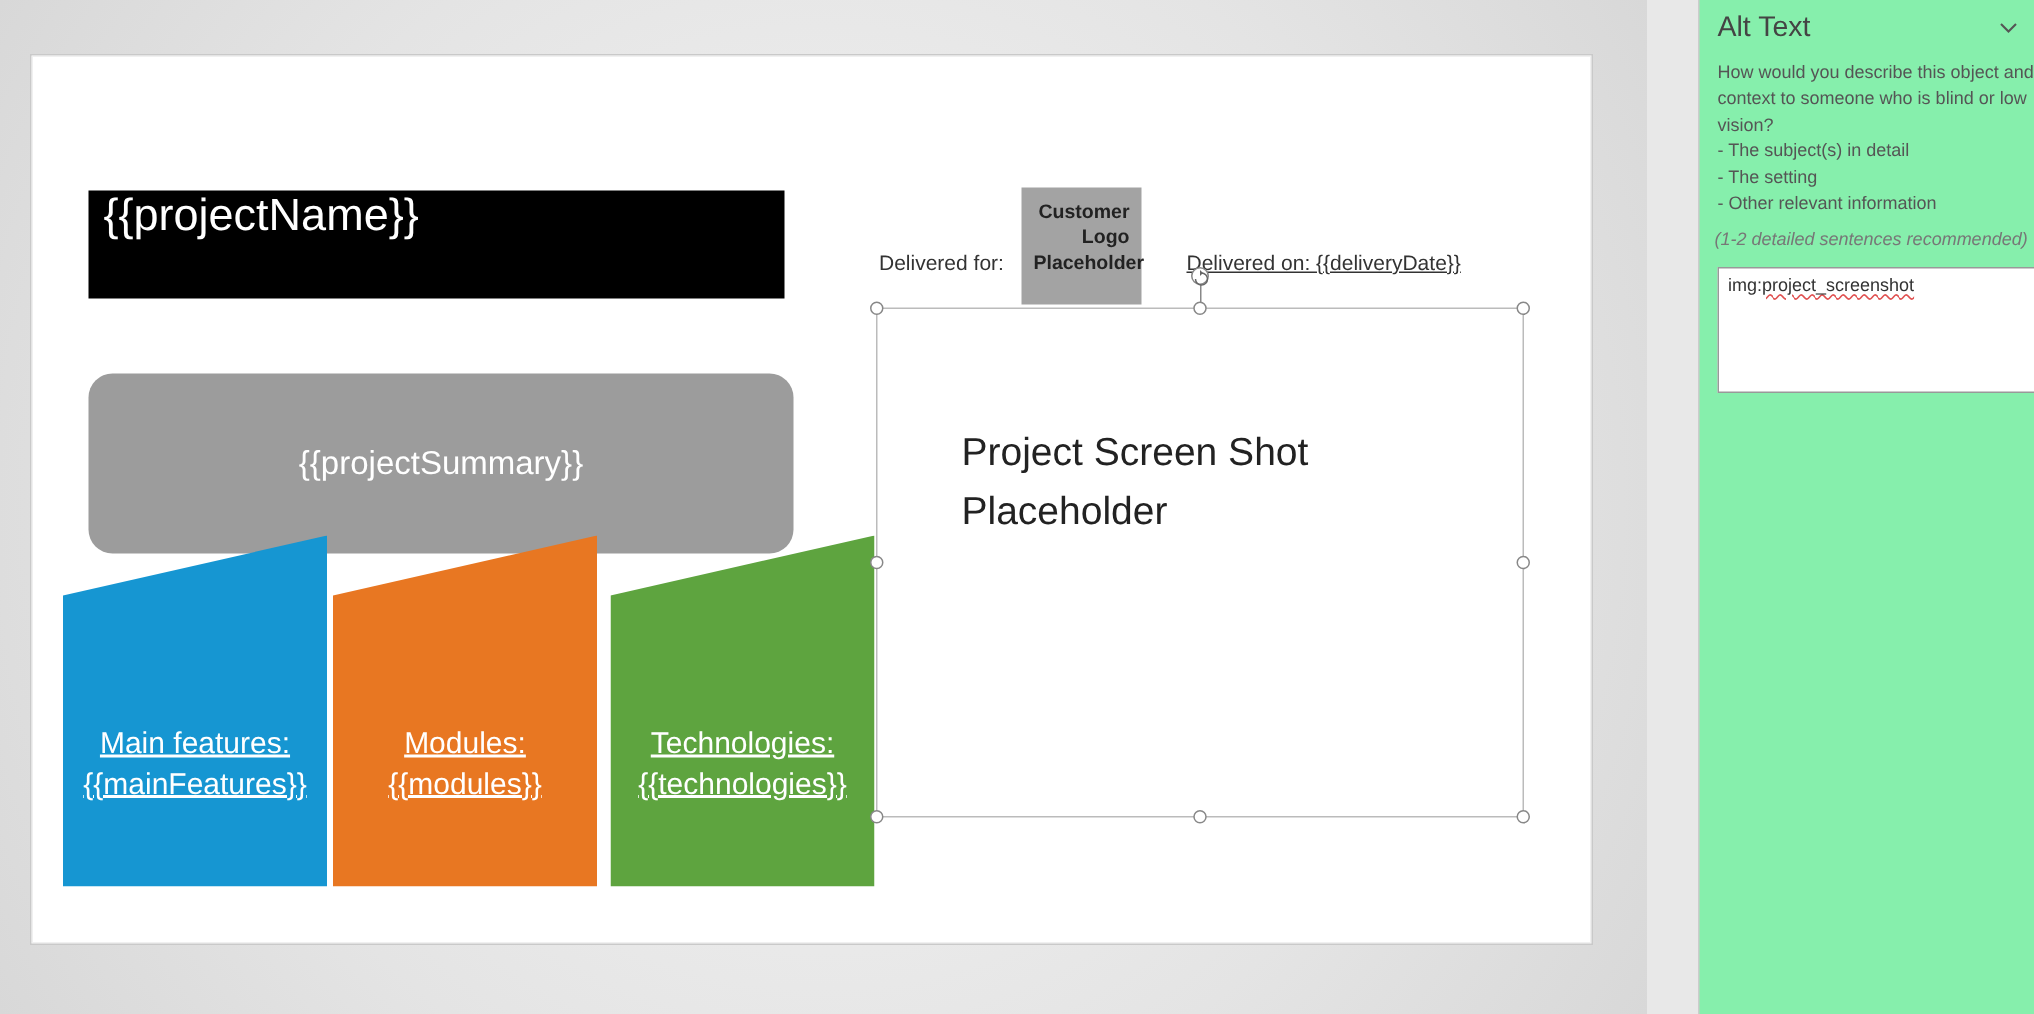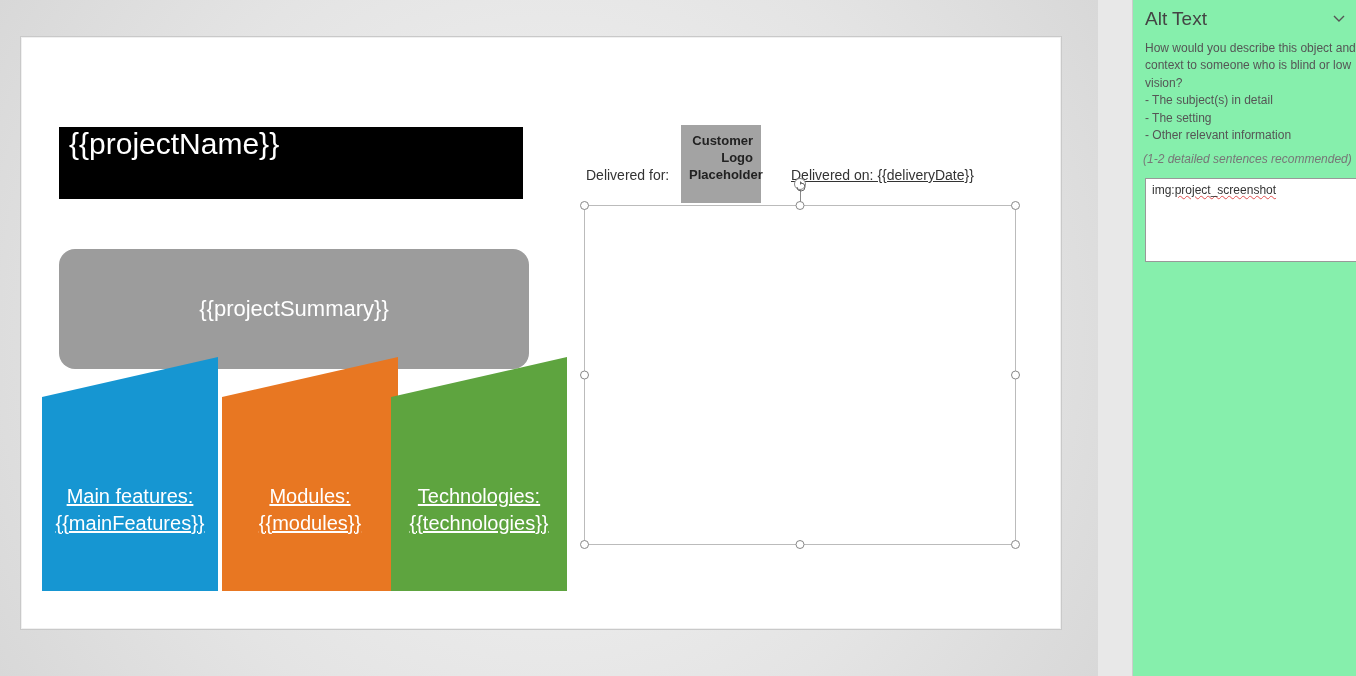--- a/index.html
+++ b/index.html
@@ -193,41 +193,44 @@
     <div class="trapezoid" style="left:201px; top:320px; width:176px; height:234px;">
       <svg width="176" height="234">
           <polygon points="0,40 176,0 176,234 0,234" fill="#e87722"></polygon>
         </svg>
       <div class="trap-label">
         <span>Modules:</span><br>
         <span>{{modules}}</span>
       </div>
     </div>
 
-    <div class="trapezoid" style="left:370px; top:320px; width:176px; height:234px;">
+    <div class="trapezoid" style="left:386px; top:320px; width:176px; height:234px;">
       <svg width="176" height="234">
           <polygon points="0,40 176,0 176,234 0,234" fill="#5ea43f"></polygon>
         </svg>
       <div class="trap-label">
         <span>Technologies:</span><br>
         <span>{{technologies}}</span>
       </div>
     </div>
 
     <div class="delivered-for">Delivered for:</div>
     <div class="customer-logo">Customer Logo Placeholder</div>
     <div class="delivered-on">Delivered on: {{deliveryDate}}</div>
 
     <div class="sel-shape">
       <div class="rotate-stem"></div>
       <div class="rotate-handle">
         <svg width="12" height="12" viewBox="0 0 12 12">
             <path d="M6 2 A4 4 0 1 1 2 6" fill="none" stroke="#666" stroke-width="1"></path>
             <polygon points="5,0 7,2 5,4" fill="#666"></polygon>
           </svg>
+      </div>
+      <div class="txt">
+        <span>Project Screen Shot Placeholder</span>
       </div>
       <div class="handle" style="left:-5px; top:-5px;"></div>
       <div class="handle" style="left:50%; top:-5px; transform:translateX(-50%);"></div>
       <div class="handle" style="right:-5px; top:-5px;"></div>
       <div class="handle" style="left:-5px; top:50%; transform:translateY(-50%);"></div>
       <div class="handle" style="right:-5px; top:50%; transform:translateY(-50%);"></div>
       <div class="handle" style="left:-5px; bottom:-5px;"></div>
       <div class="handle" style="left:50%; bottom:-5px; transform:translateX(-50%);"></div>
       <div class="handle" style="right:-5px; bottom:-5px;"></div>
     </div>

